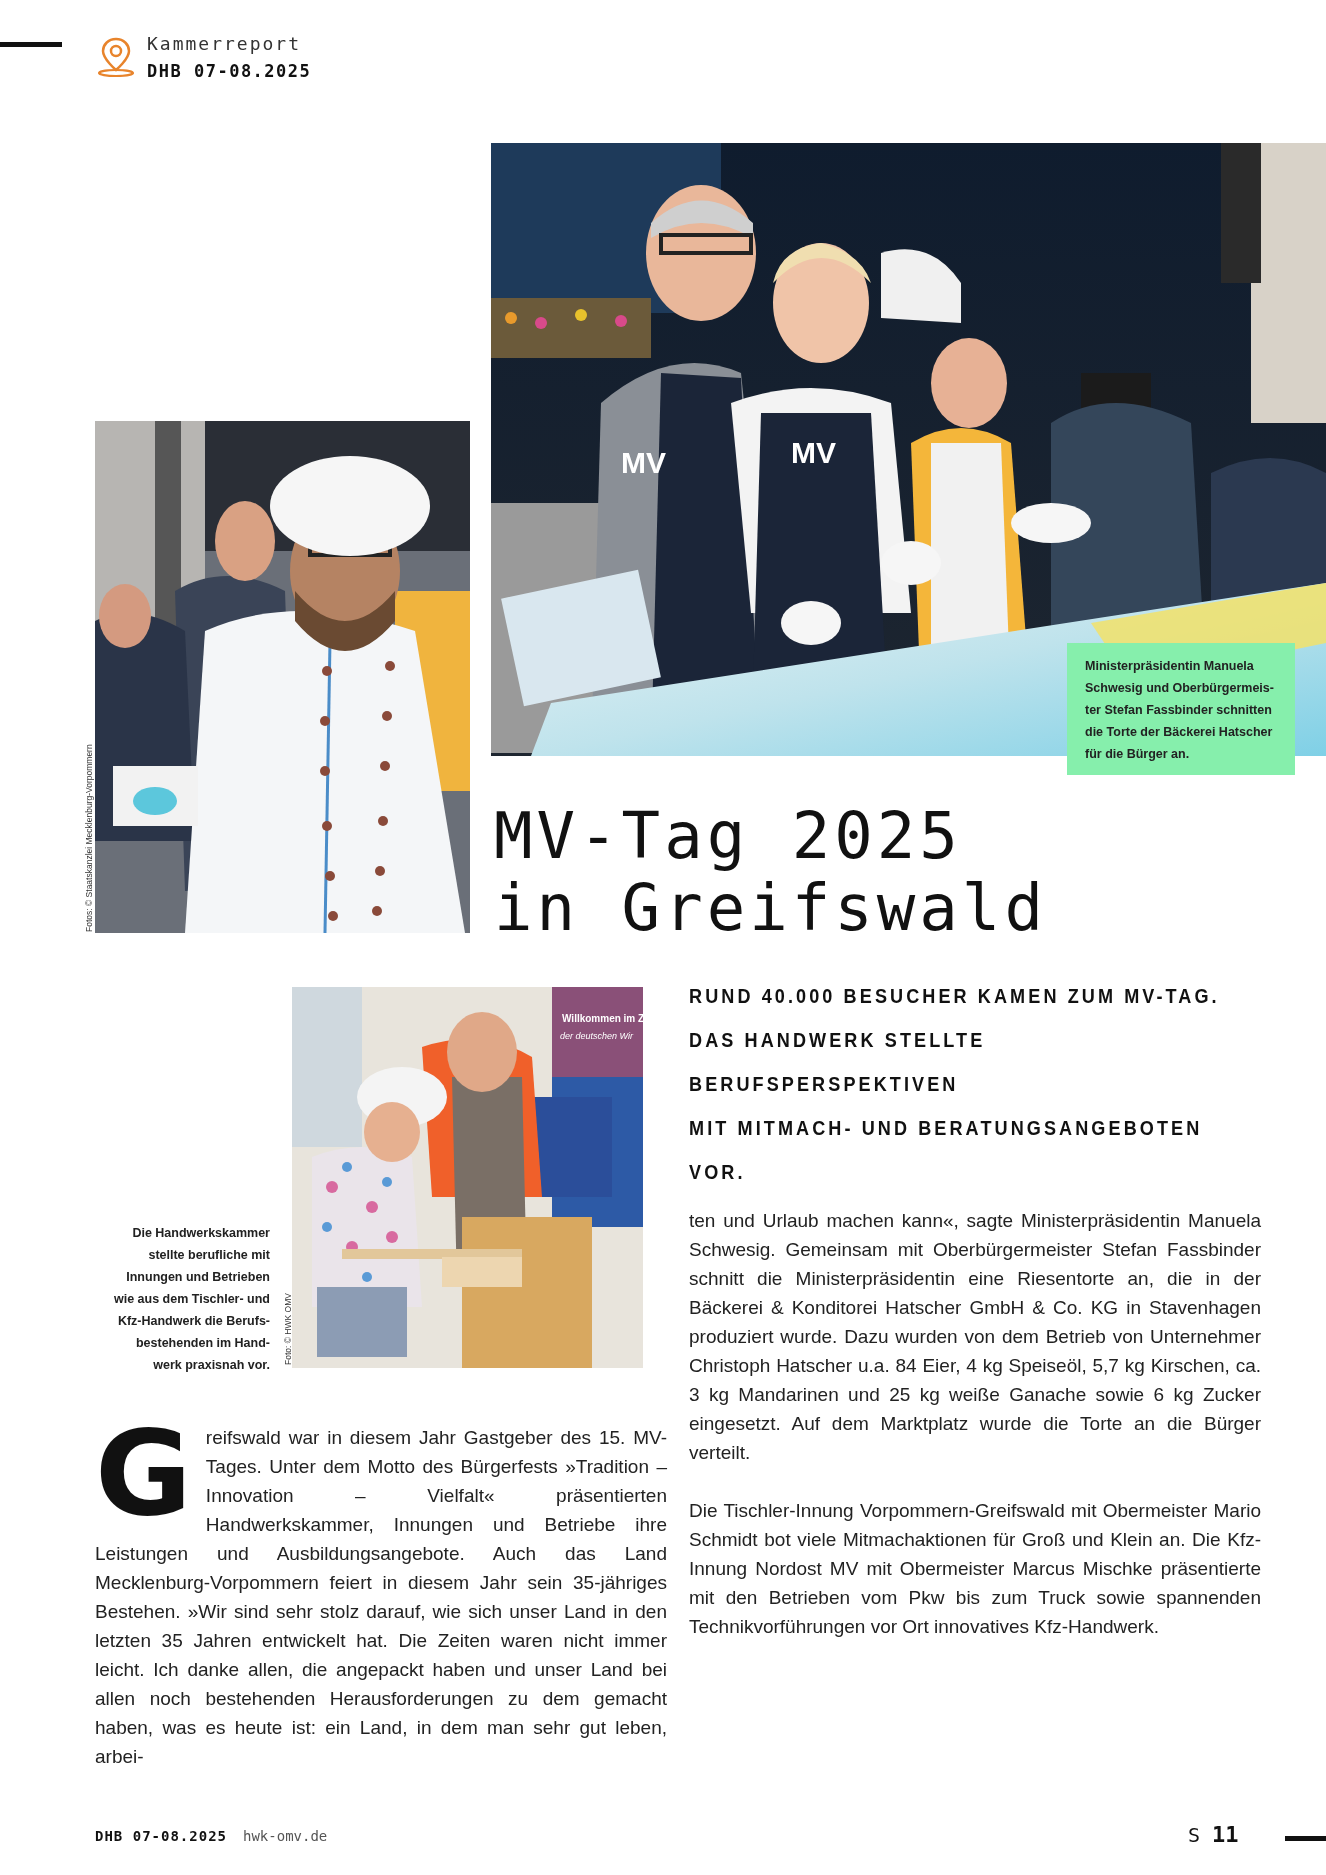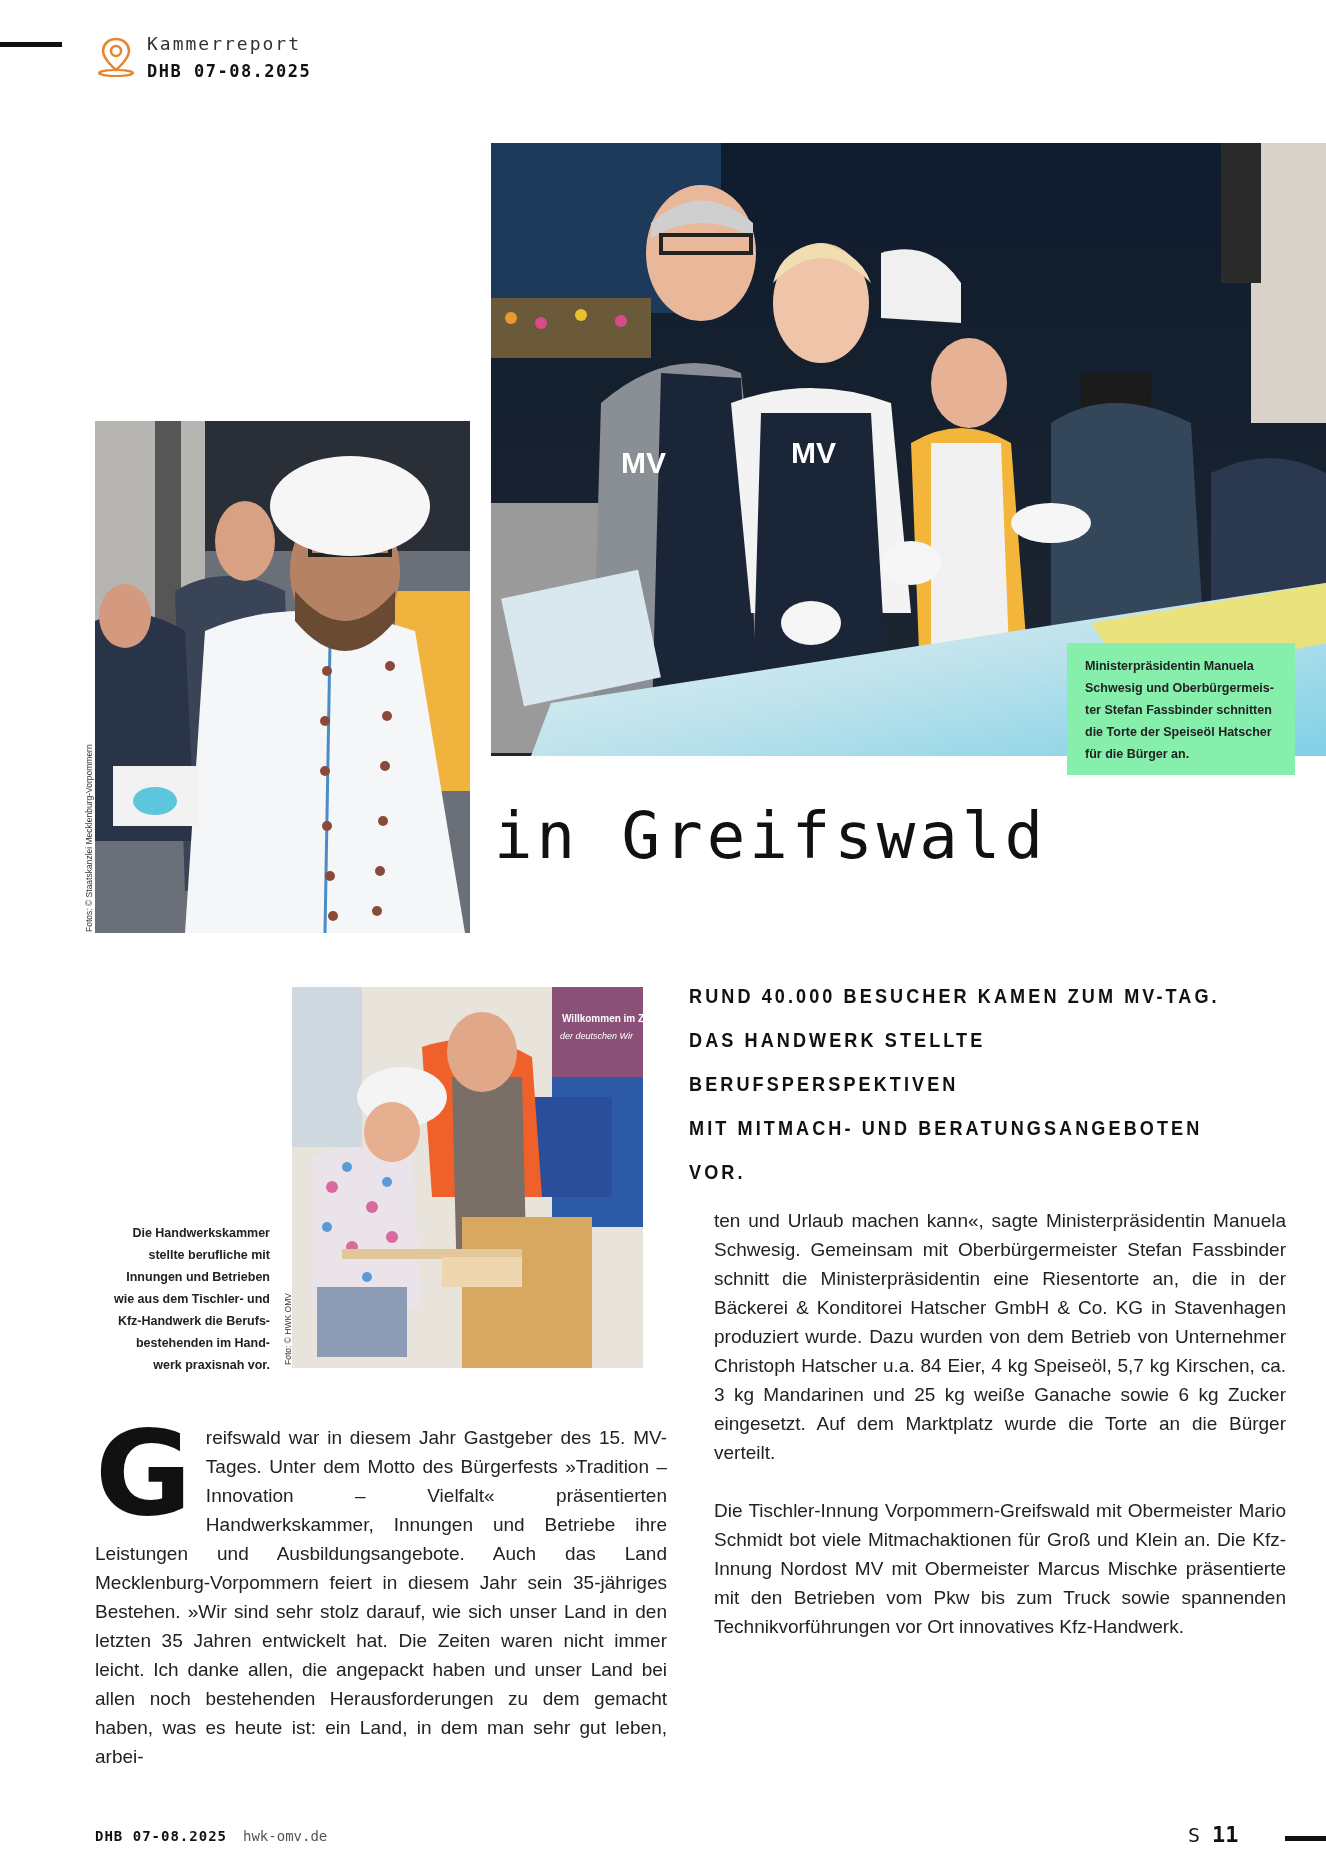--- a/index.html
+++ b/index.html
@@ -91,21 +91,21 @@
     <ellipse cx="420" cy="420" rx="30" ry="22" fill="#f6f6f6"></ellipse>
     <ellipse cx="560" cy="380" rx="40" ry="20" fill="#f6f6f6"></ellipse>
     <text x="300" y="320" font-family="Liberation Sans, sans-serif" font-size="30" fill="#ffffff" font-weight="bold">MV</text>
     <text x="130" y="330" font-family="Liberation Sans, sans-serif" font-size="30" fill="#ffffff" font-weight="bold">MV</text>
   </svg>
 </div>
 <div class="abs caption-box caption" style="left:1067px; top:643px; width:210px; padding:12px 0 10px 18px;">
   <div>Ministerpräsidentin Manuela</div>
   <div>Schwesig und Oberbürgermeis-</div>
   <div>ter Stefan Fassbinder schnitten</div>
-  <div>die Torte der Speiseöl Hatscher</div>
+  <div>die Torte der Bäckerei Hatscher</div>
   <div>für die Bürger an.</div>
 </div>
 
 <div class="abs photo" style="left:95px; top:421px; width:375px; height:512px;">
   <svg width="375" height="512" viewBox="0 0 375 512" preserveAspectRatio="none">
     <rect width="375" height="512" fill="#6a6f78"></rect>
     <rect x="0" y="0" width="110" height="200" fill="#b7b5b2"></rect>
     <rect x="60" y="0" width="26" height="300" fill="#565656"></rect>
     <rect x="110" y="0" width="265" height="130" fill="#2a2e36"></rect>
     <rect x="300" y="170" width="75" height="200" fill="#f0b43e"></rect>
@@ -133,20 +133,21 @@
       <circle cx="238" cy="495" r="5"></circle>
         <circle cx="282" cy="490" r="5"></circle>
     </g>
     <rect x="18" y="345" width="85" height="60" fill="#f2f2f2"></rect>
     <ellipse cx="60" cy="380" rx="22" ry="14" fill="#5cc7dc"></ellipse>
   </svg>
 </div>
 <div class="abs credit" style="left:84px; top:932px;">Fotos: © Staatskanzlei Mecklenburg-Vorpommern</div>
 
 <h1 class="abs headline" style="left:494px; top:800px;">
+  <div>MV-Tag 2025</div>
   <div>in Greifswald</div>
 </h1>
 
 <div class="abs lead" style="left:689px; top:974px;">
   <div>RUND 40.000 BESUCHER KAMEN ZUM MV-TAG.</div>
   <div>DAS HANDWERK STELLTE BERUFSPERSPEKTIVEN</div>
   <div>MIT MITMACH- UND BERATUNGSANGEBOTEN VOR.</div>
 </div>
 
 <div class="abs photo" style="left:292px; top:987px; width:351px; height:381px;">
@@ -191,21 +192,21 @@
   <div>Kfz-Handwerk die Berufs-</div>
   <div>bestehenden im Hand-</div>
   <div>werk praxisnah vor.</div>
 </div>
 
 <div class="abs body-text" style="left:95px; top:1423px; width:572px;">
   <span class="dropcap">G</span>
   <p>reifswald war in diesem Jahr Gastgeber des 15. MV-Tages. Unter dem Motto des Bürgerfests »Tradition – Innovation – Vielfalt« präsentierten Handwerkskammer, Innungen und Betriebe ihre Leistungen und Ausbildungsangebote. Auch das Land Mecklenburg-Vorpommern feiert in diesem Jahr sein 35-jähriges Bestehen. »Wir sind sehr stolz darauf, wie sich unser Land in den letzten 35 Jahren entwickelt hat. Die Zeiten waren nicht immer leicht. Ich danke allen, die angepackt haben und unser Land bei allen noch bestehenden Herausforderungen zu dem gemacht haben, was es heute ist: ein Land, in dem man sehr gut leben, arbei-</p>
 </div>
 
-<div class="abs body-text" style="left:714px; top:1206px; width:572px;">
+<div class="abs body-text" style="left:689px; top:1206px; width:572px;">
   <p>ten und Urlaub machen kann«, sagte Ministerpräsidentin Manuela Schwesig. Gemeinsam mit Oberbürgermeister Stefan Fassbinder schnitt die Ministerpräsidentin eine Riesentorte an, die in der Bäckerei &amp; Konditorei Hatscher GmbH &amp; Co. KG in Stavenhagen produziert wurde. Dazu wurden von dem Betrieb von Unternehmer Christoph Hatscher u.a. 84 Eier, 4 kg Speiseöl, 5,7 kg Kirschen, ca. 3 kg Mandarinen und 25 kg weiße Ganache sowie 6 kg Zucker eingesetzt. Auf dem Marktplatz wurde die Torte an die Bürger verteilt.</p>
   <p>Die Tischler-Innung Vorpommern-Greifswald mit Obermeister Mario Schmidt bot viele Mitmachaktionen für Groß und Klein an. Die Kfz-Innung Nordost MV mit Obermeister Marcus Mischke präsentierte mit den Betrieben vom Pkw bis zum Truck sowie spannenden Technikvorführungen vor Ort innovatives Kfz-Handwerk.</p>
 </div>
 
 <div class="abs footer-issue" style="left:95px; top:1828px;">DHB 07-08.2025</div>
 <div class="abs footer-url" style="left:243px; top:1828px;">hwk-omv.de</div>
 <div class="abs pageno" style="left:1188px; top:1822px;">
   <span>S</span>
   <b>11</b>
 </div>

